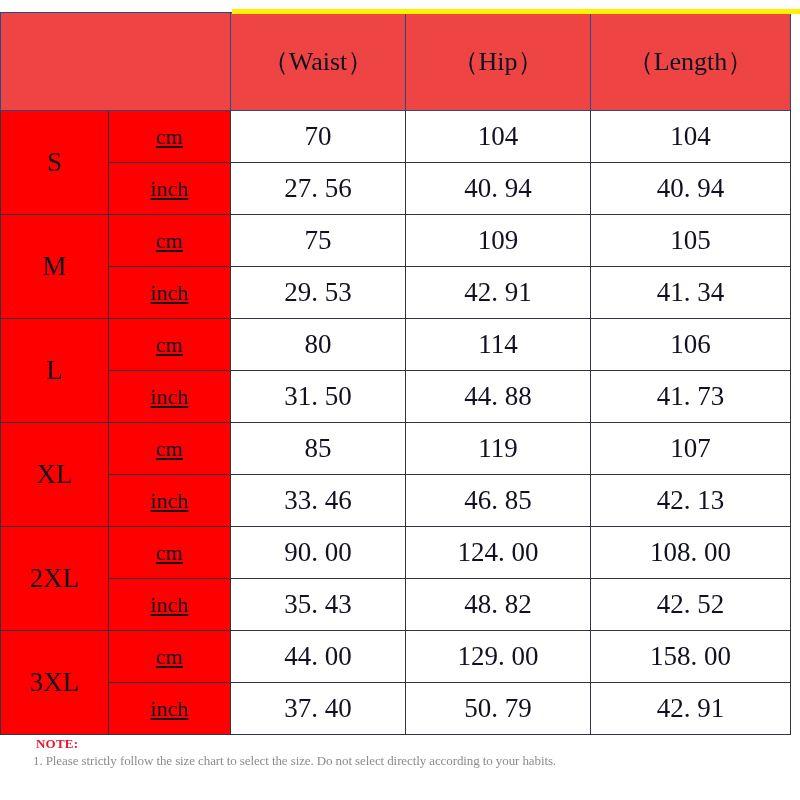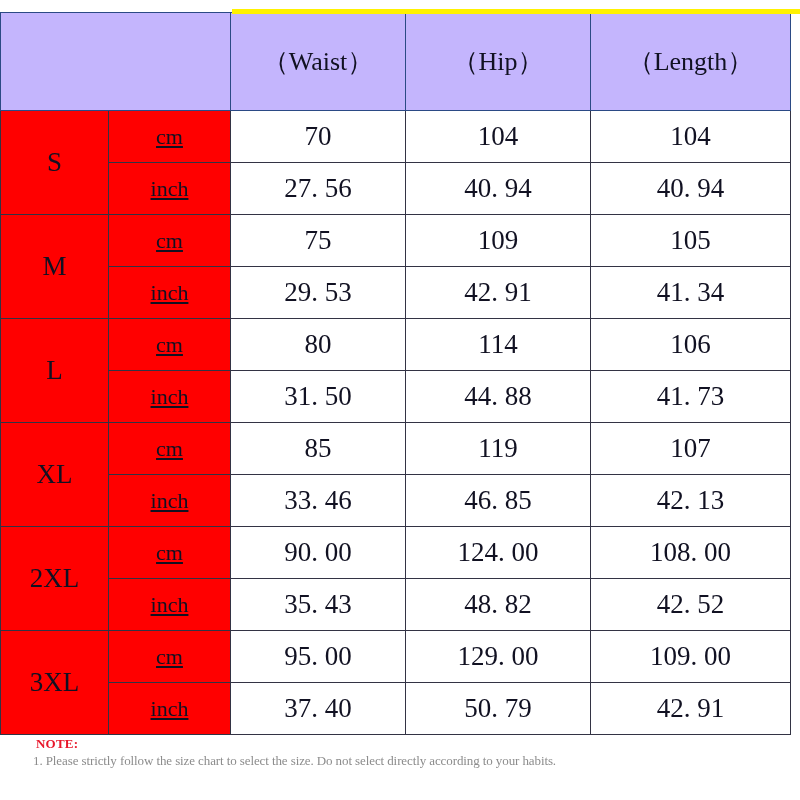--- a/index.html
+++ b/index.html
@@ -53,21 +53,21 @@
 
   
   col.c-size   { width: 108px; }
   col.c-unit   { width: 122px; }
   col.c-waist  { width: 175px; }
   col.c-hip    { width: 185px; }
   col.c-length { width: 200px; }
 
   
   tr.head-row td {
-    background: #c4b5fd;
+    background: #ef4444;
     height: 97px;
     border-color: #2b4a85;
   }
   td.head-blank {
     background: #4472C4;
   }
   td.head-measure {
     font-size: 26px;
     color: #111827;
     letter-spacing: 0px;
@@ -209,23 +209,23 @@
         </tr>
         <tr>
           <td class="unit-cell">inch</td>
           <td class="val-cell">35. 43</td>
           <td class="val-cell">48. 82</td>
           <td class="val-cell">42. 52</td>
         </tr>
         <tr>
           <td class="size-cell" rowspan="2">3XL</td>
           <td class="unit-cell">cm</td>
-          <td class="val-cell">95. 00</td>
+          <td class="val-cell">44. 00</td>
           <td class="val-cell">129. 00</td>
-          <td class="val-cell">109. 00</td>
+          <td class="val-cell">158. 00</td>
         </tr>
         <tr>
           <td class="unit-cell">inch</td>
           <td class="val-cell">37. 40</td>
           <td class="val-cell">50. 79</td>
           <td class="val-cell">42. 91</td>
         </tr>
       </tbody>
   </table>
 </div>

